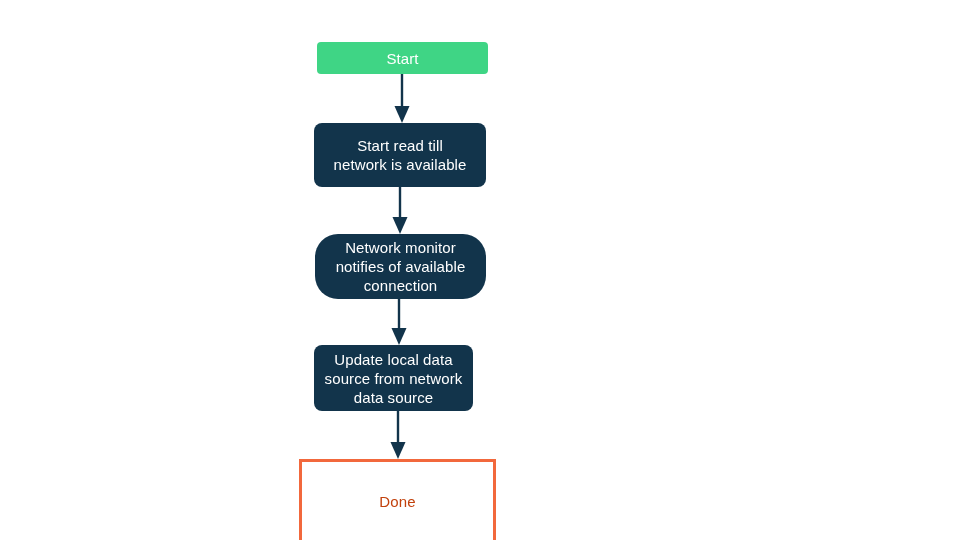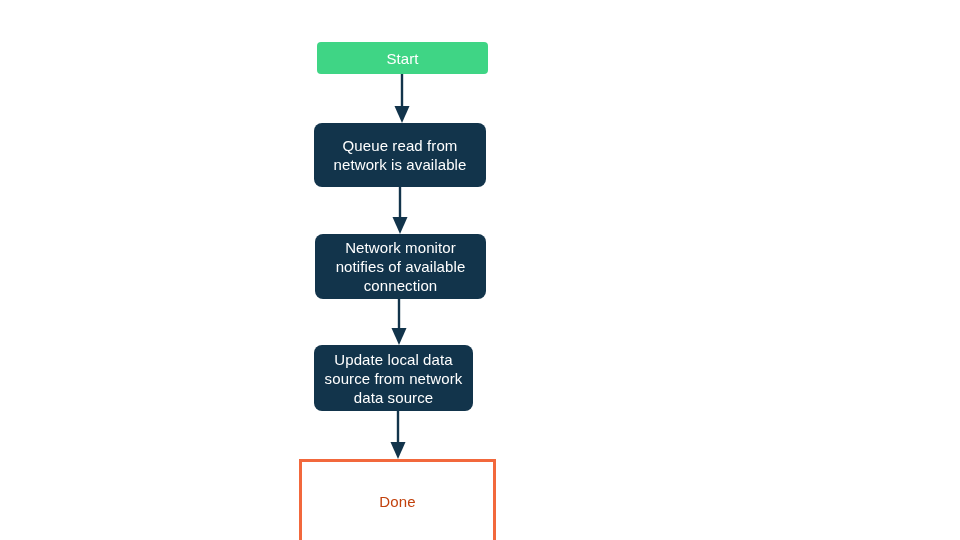--- a/index.html
+++ b/index.html
@@ -89,22 +89,22 @@
         <polygon points="1.5,29 16.5,29 9,46" fill="#12344B"></polygon>
       </svg>
     </div>
     <div class="connector" style="left: 389px; top: 379px; width: 18px; height: 48px;">
       <svg width="18" height="48" viewBox="0 0 18 48">
         <line x1="9" y1="0" x2="9" y2="33" stroke="#12344B" stroke-width="2.4"></line>
         <polygon points="1.5,31 16.5,31 9,48" fill="#12344B"></polygon>
       </svg>
     </div>
     <div class="node node-start" style="left: 317px; top: 10px; width: 171px; height: 32px;"><span>Start</span></div>
-    <div class="node node-process" style="left: 314px; top: 91px; width: 172px; height: 64px;"><span>Queue read from
+    <div class="node node-process" style="left: 314px; top: 91px; width: 172px; height: 64px;"><span>Start read till
 network is available</span></div>
-    <div class="node node-process" style="left: 315px; top: 202px; width: 171px; height: 65px;"><span>Network monitor
+    <div class="node node-process" style="left: 315px; top: 202px; width: 171px; height: 65px; border-radius: 23px;"><span>Network monitor
 notifies of available
 connection</span></div>
     <div class="node node-process" style="left: 314px; top: 313px; width: 159px; height: 66px;"><span>Update local data
 source from network
 data source</span></div>
     <div class="node node-terminal" style="left: 299px; top: 427px; width: 197px; height: 84px;"><span>Done</span></div>
   </div>
 
 </body></html>

